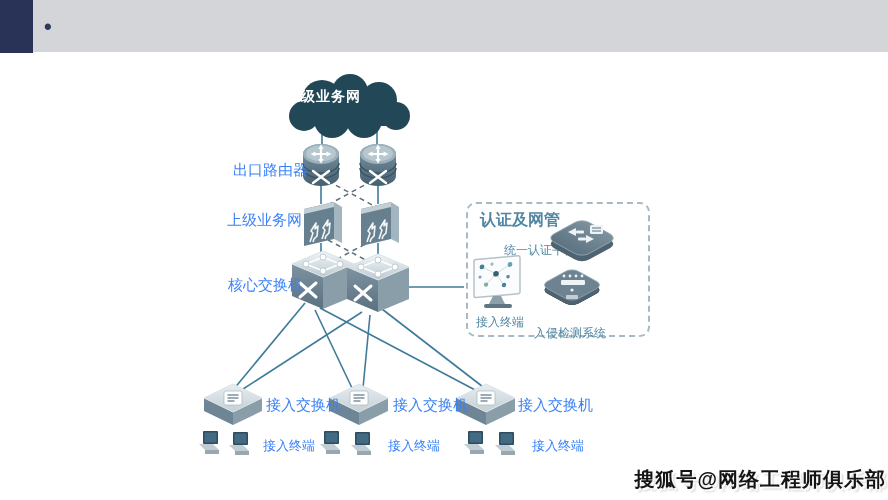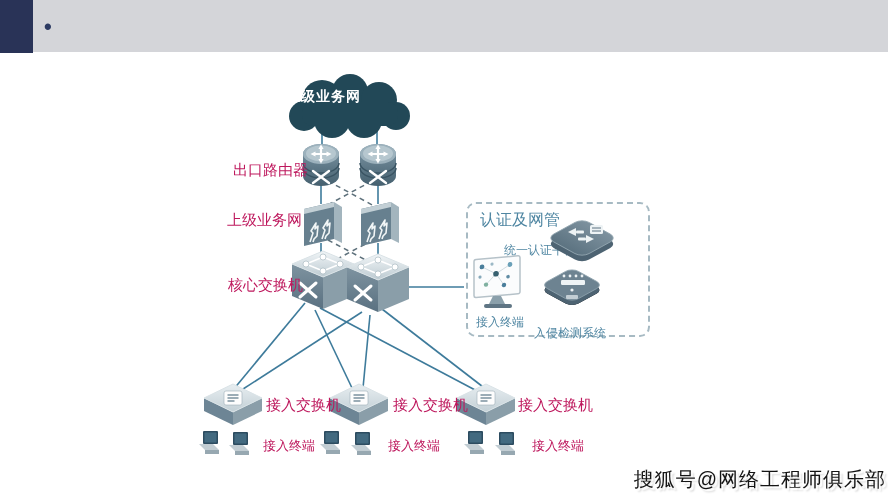--- a/index.html
+++ b/index.html
@@ -8,34 +8,34 @@
     background:#ffffff;
     font-family:"Liberation Sans","DejaVu Sans",sans-serif;
   }
   
   .header{position:absolute;left:0;top:0;width:888px;height:52px;background:#d4d5d9;}
   .header-block{position:absolute;left:0;top:0;width:33px;height:53px;background:#293357;}
   .header-bullet{position:absolute;left:44px;top:14px;font-size:22px;color:#2c3a62;font-weight:bold;}
   .header-title{position:absolute;left:64px;top:12px;font-size:21px;letter-spacing:1px;color:#2c3a62;font-weight:bold;}
   
   .abs{position:absolute;}
-  .lbl{position:absolute;color:#be185d;white-space:nowrap;z-index:3;}
+  .lbl{position:absolute;color:#3b82f6;white-space:nowrap;z-index:3;}
   .lbl-md{font-size:15px;}
   svg{display:block;}
   .dev{position:absolute;z-index:2;}
   
   .cloud-label{position:absolute;left:286px;top:88px;width:128px;
     color:#ffffff;font-size:14px;font-weight:bold;letter-spacing:1px;z-index:3;}
   
   .auth-box{position:absolute;left:466px;top:202px;width:180px;height:131px;
     border:2px dashed #a7bac3;border-radius:10px;z-index:2;background:rgba(255,255,255,0);}
-  .auth-title{position:absolute;left:12px;top:6px;font-size:16px;color:#4f86a2;font-weight:normal;}
+  .auth-title{position:absolute;left:12px;top:6px;font-size:16px;color:#4f86a2;font-weight:bold;}
   .auth-sub{position:absolute;color:#4f86a2;font-size:12px;white-space:nowrap;}
   
-  .watermark{position:absolute;right:2px;top:466px;font-size:20px;font-weight:normal;color:#141414;
+  .watermark{position:absolute;right:2px;top:466px;font-size:20px;font-weight:bold;color:#141414;
     text-shadow:2px 2px 1px rgba(255,255,255,0.95), 3px 3px 2px rgba(0,0,0,0.18);
     letter-spacing:1px;z-index:5;}
 </style>
 </head>
 <body>
 
 <div class="header">
   <div class="header-block"></div>
   <span class="header-bullet">•</span>
 </div>

